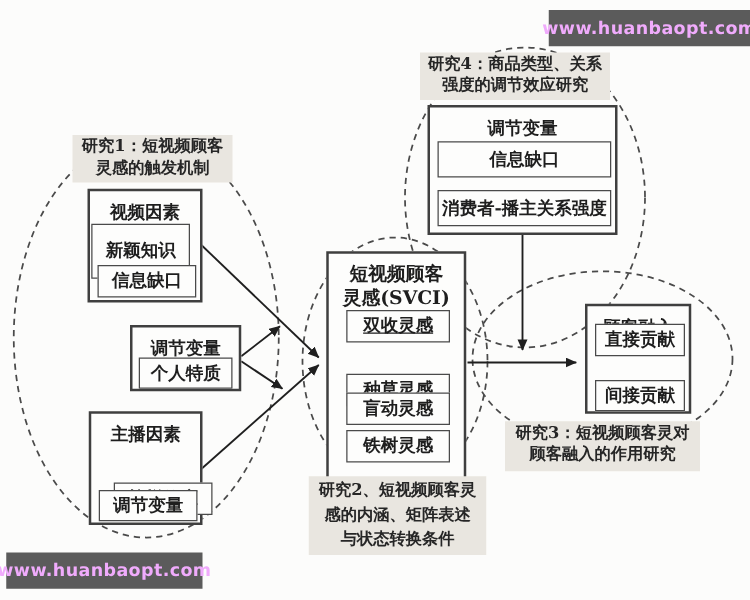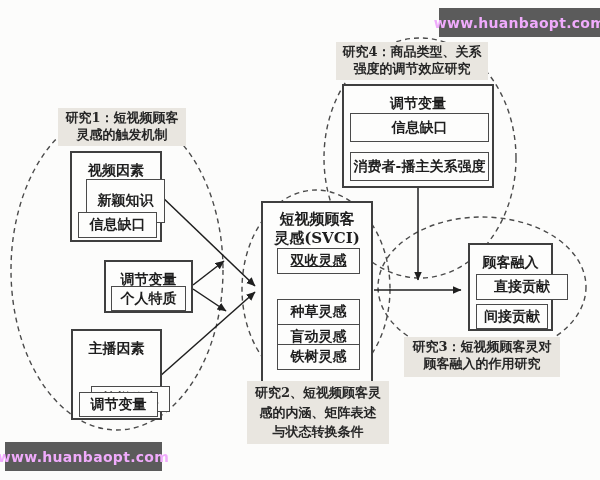--- a/index.html
+++ b/index.html
@@ -67,52 +67,52 @@
   <div class="study-label" style="left:336px;top:42px;width:152px;min-height:36px;">研究4：商品类型、关系
 强度的调节效应研究</div>
   <div class="study-label tall" style="left:247px;top:381px;width:142px;min-height:60px;">研究2、短视频顾客灵
 感的内涵、矩阵表述
 与状态转换条件</div>
   <div class="study-label" style="left:404px;top:337px;width:156px;min-height:40px;">研究3：短视频顾客灵对
 顾客融入的作用研究</div>
 
   <div class="box" style="left:70px;top:151px;width:92px;height:91px;">
     <span class="box-title">视频因素</span>
-    <div class="sub" style="left:14px;top:26px;width:79px;height:44px;">新颖知识</div>
+    <div class="sub" style="left:1px;top:26px;width:79px;height:44px;">新颖知识</div>
     <div class="sub" style="left:6px;top:59px;width:79px;height:26px;">信息缺口</div>
   </div>
 
   <div class="box" style="left:104px;top:260px;width:89px;height:53px;">
     <span class="box-title">调节变量</span>
     <div class="sub" style="left:5px;top:24px;width:75px;height:25px;">个人特质</div>
   </div>
 
   <div class="box" style="left:71px;top:329px;width:91px;height:91px;">
     <span class="box-title">主播因素</span>
     <div class="sub" style="left:18px;top:27px;width:79px;height:26px;margin-top:28px;">榜样效应</div>
     <div class="sub" style="left:6px;top:61px;width:79px;height:25px;">调节变量</div>
   </div>
 
   <div class="box" style="left:261px;top:201px;width:112px;height:218px;">
     <span class="box-title big">短视频顾客
 灵感(SVCI)</span>
     <div class="sub" style="left:14px;top:45px;width:83px;height:26px;text-decoration:underline;">双收灵感</div>
     <div class="sub" style="left:14px;top:96px;width:83px;height:26px;">种草灵感</div>
-    <div class="sub" style="left:14px;top:121px;width:83px;height:26px;">盲动灵感</div>
+    <div class="sub" style="left:14px;top:111px;width:83px;height:26px;">盲动灵感</div>
     <div class="sub" style="left:14px;top:141px;width:83px;height:26px;">铁树灵感</div>
   </div>
 
   <div class="box" style="left:342px;top:84px;width:152px;height:104px;">
     <span class="box-title">调节变量</span>
     <div class="sub" style="left:6px;top:27px;width:139px;height:29px;">信息缺口</div>
     <div class="sub" style="left:6px;top:66px;width:139px;height:29px;">消费者-播主关系强度</div>
   </div>
 
   <div class="box" style="left:468px;top:243px;width:85px;height:88px;">
     <span class="box-title">顾客融入</span>
-    <div class="sub" style="left:6px;top:29px;width:92px;height:26px;">直接贡献</div>
+    <div class="sub" style="left:6px;top:14px;width:72px;height:26px;">直接贡献</div>
     <div class="sub" style="left:6px;top:59px;width:72px;height:25px;">间接贡献</div>
   </div>
 
   <div class="banner" style="left:439px;top:8px;width:161px;height:29px;">www.huanbaopt.com</div>
   <div class="banner" style="left:5px;top:442px;width:157px;height:29px;">www.huanbaopt.com</div>
 
 </div>
 
 </body></html>

